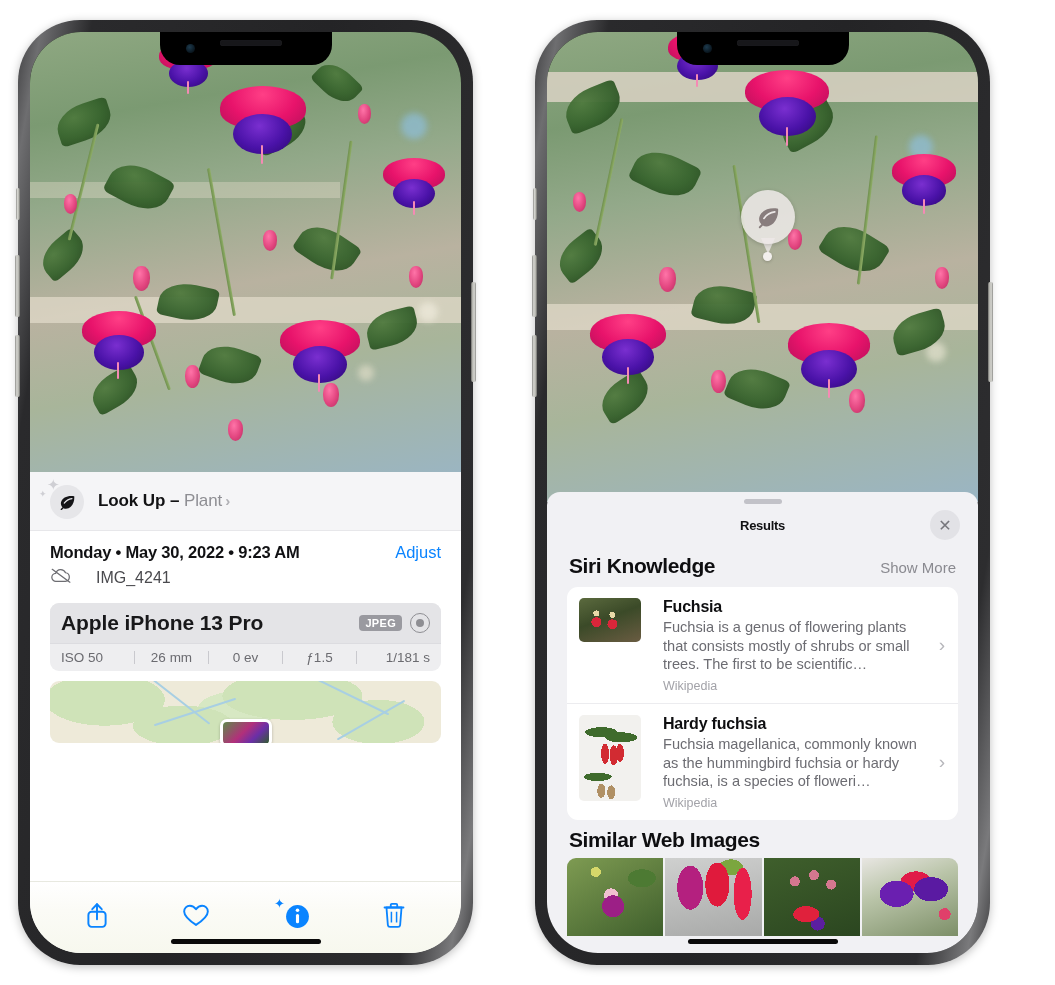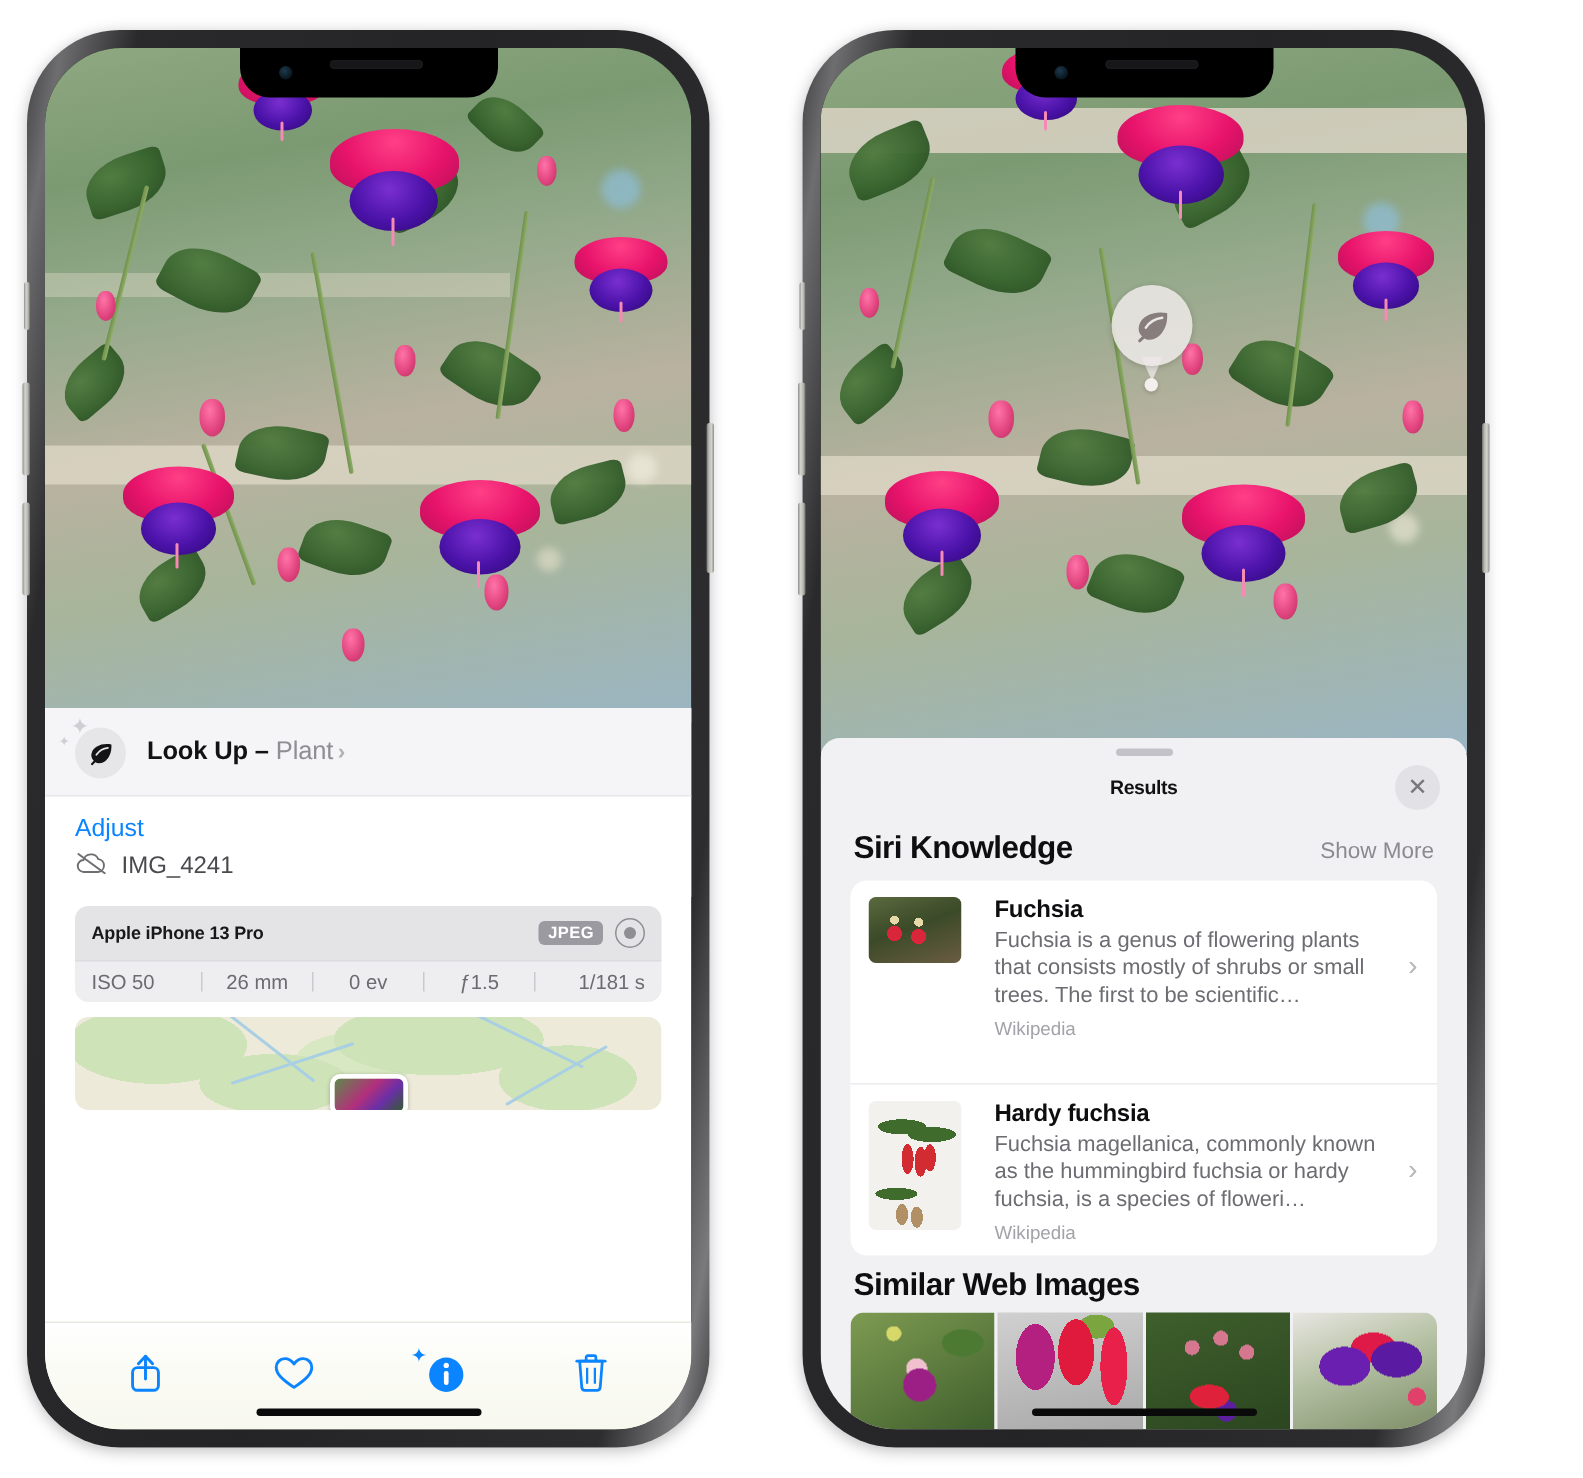--- a/index.html
+++ b/index.html
@@ -177,31 +177,31 @@
   .lookup-text { font-size: 17px; font-weight: 700; color: #121214; letter-spacing: -.1px; }
   .lookup-text .sub { font-weight: 400; color: #8e8e93; }
   .chev-sm { color: #b0b0b5; font-size: 15px; margin-left: 3px; }
 
   .meta-block { padding: 12px 20px 10px; background: #fff; border-top: 1px solid #e7e7ea; }
   .meta-line1 {
     display: flex; justify-content: space-between; align-items: baseline;
   }
   .meta-date { font-size: 16.5px; font-weight: 700; color: #111113; letter-spacing: -.2px; }
   .adjust-link { font-size: 16.5px; color: #0a84ff; }
-  .meta-line2 { display: flex; align-items: center; gap: 9px; margin-top: 6px; }
+  .meta-line2 { display: flex; align-items: center; gap: 24px; margin-top: 6px; }
   .meta-file { font-size: 16px; color: #4a4a4e; }
 
   .exif-card {
     margin: 6px 20px 0; background: #eeeef0; border-radius: 9px; overflow: hidden;
   }
   .exif-head {
     display: flex; align-items: center; justify-content: space-between;
     padding: 8px 11px; background: #e4e4e7;
   }
-  .exif-device { font-size: 12px; font-weight: 700; color: #18181a; letter-spacing: -.1px; }
+  .exif-device { font-size: 21px; font-weight: 700; color: #18181a; letter-spacing: -.1px; }
   .exif-head-right { display: flex; align-items: center; gap: 8px; }
   .jpeg-chip {
     background: #9a9aa0; color: #fff; font-size: 11px; font-weight: 700;
     padding: 2px 6px; border-radius: 4px; letter-spacing: .3px;
   }
   .raw-ring {
     width: 20px; height: 20px; border-radius: 50%;
     border: 1.6px solid #8e8e93; display: flex; align-items: center; justify-content: center;
   }
   .raw-ring i { width: 8px; height: 8px; border-radius: 50%; background: #8e8e93; display:block; }
@@ -284,21 +284,21 @@
     display: flex; align-items: baseline; justify-content: space-between;
     padding: 8px 22px 9px;
   }
   .sec-title { font-size: 21px; font-weight: 700; color: #0e0e10; letter-spacing: -.4px; }
   .show-more { font-size: 15px; color: #8a8a90; }
 
   .knowledge-card {
     margin: 0 20px; background: #fff; border-radius: 11px; overflow: hidden;
   }
   .k-row { display: flex; align-items: flex-start; padding: 11px 12px 10px; position: relative; gap: 10px; }
-  .k-row + .k-row { border-top: 1px solid #ececef; margin-top: 19px; }
+  .k-row + .k-row { border-top: 1px solid #ececef; }
   .k-thumb { flex: 0 0 62px; border-radius: 5px; overflow: hidden; margin-right: 12px; }
   .k-thumb.t1 {
     height: 44px;
     background:
       radial-gradient(circle 5px at 28% 55%, #d9263a 0 100%, transparent 100%),
       radial-gradient(circle 5px at 54% 60%, #d9263a 0 100%, transparent 100%),
       radial-gradient(circle 3px at 28% 35%, #e8d9a8 0 100%, transparent 100%),
       radial-gradient(circle 3px at 54% 38%, #e8d9a8 0 100%, transparent 100%),
       linear-gradient(160deg,#5b6a3e 0%,#3b4a28 45%,#6a5c42 100%);
   }
@@ -449,20 +449,21 @@
             </div>
           </div>
           <div class="lookup-text">
             <span>Look Up –</span>
             <span class="sub">Plant</span><span class="chev-sm">›</span>
           </div>
         </div>
 
         <div class="meta-block">
           <div class="meta-line1">
+            <span class="meta-date">Monday • May 30, 2022 • 9:23 AM</span>
             <span class="adjust-link">Adjust</span>
           </div>
           <div class="meta-line2">
             <span>
               <svg width="22" height="15" viewBox="0 0 26 18" aria-hidden="true">
                 <path d="M7 16h11.2A5.3 5.3 0 0 0 23 10.8a5.2 5.2 0 0 0-4.6-5.1A6.3 6.3 0 0 0 6.6 6.4 4.7 4.7 0 0 0 7 16z" fill="none" stroke="#6d6d72" stroke-width="1.5"></path>
                 <line x1="2.5" y1="1.6" x2="23.6" y2="17" stroke="#6d6d72" stroke-width="1.6" stroke-linecap="round"></line>
               </svg>
             </span>
             <span class="meta-file">IMG_4241</span>

